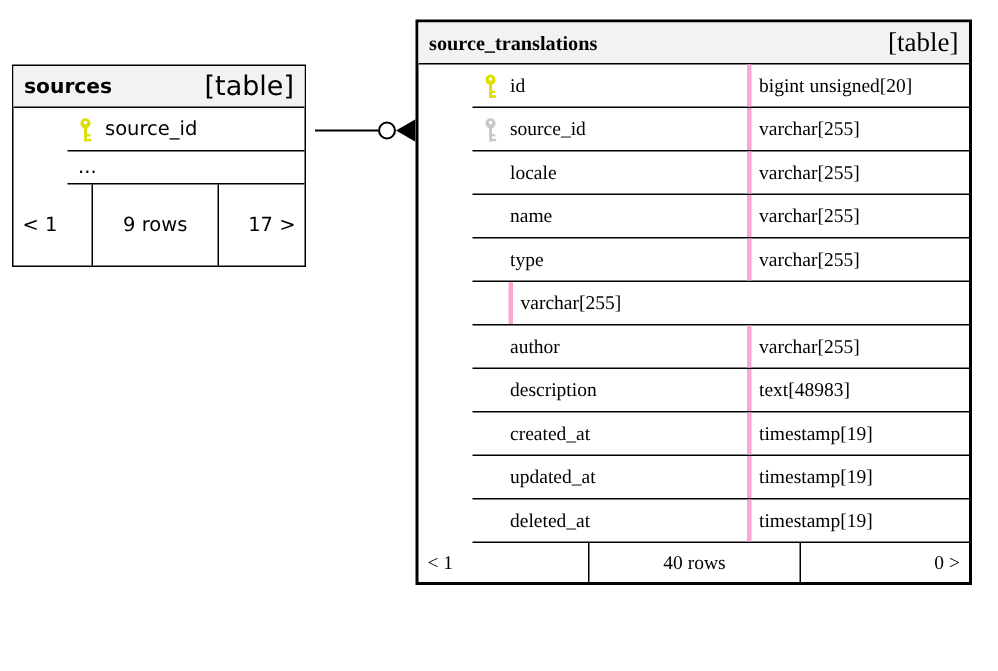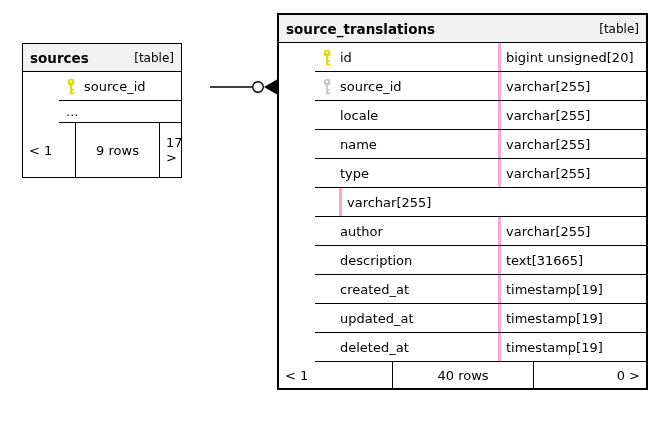--- a/index.html
+++ b/index.html
@@ -22,34 +22,34 @@
     pointer-events: none;
   }
   .db-table {
     position: absolute;
     background: #ffffff;
     border: 1px solid #000000;
     box-sizing: border-box;
     display: flex;
     flex-direction: column;
   }
-  .db-table.emphasized { border-width: 2px; }
+  .db-table.emphasized { border-width: 2px; font-family: Liberation Serif, serif; }
   .thead {
     display: flex;
     justify-content: space-between;
     align-items: center;
     background: #f2f2f2;
     border-bottom: 1px solid #000000;
     height: 28px;
     padding: 0 7px;
     box-sizing: border-box;
     flex: 0 0 auto;
   }
   .tname { font-weight: bold; font-size: 13.5px; color: #000; }
-  .ttag  { font-size: 12px; color: #000; }
+  .ttag  { font-size: 18px; color: #000; }
   .rows { flex: 0 0 auto; padding-left: 36px; }
   .col-row {
     display: flex;
     align-items: center;
     height: 29px;
     border-bottom: 1px solid #000000;
     box-sizing: border-box;
     font-size: 13px;
     color: #000;
   }
@@ -94,22 +94,22 @@
   .foot-next { justify-content: flex-end; }
   
   #table-sources .foot-prev { flex: 0 0 53px; }
   #table-sources .foot-rows { flex: 0 0 84px; }
   #table-sources .foot-next { flex: 1 1 auto; }
   
   #table-source-translations .foot-prev { flex: 0 0 114px; }
   #table-source-translations .foot-rows { flex: 0 0 141px; }
   #table-source-translations .foot-next { flex: 1 1 auto; }
   #table-sources {
-    left: 22px; top: 43px;
-    width: 160px; height: 135px;
+    left: 8px; top: 43px;
+    width: 196px; height: 135px;
   }
   #table-source-translations {
     left: 277px; top: 13px;
     width: 371px; height: 377px;
   }
   .credit {
     position: absolute;
     left: 15px;
     top: 416px;
     font-size: 13.5px;
@@ -208,21 +208,21 @@
           <span class="type-cell">varchar[255]</span>
         </div>
         <div class="col-row">
           <span class="key-cell key-none"></span>
           <span class="col-name">author</span>
           <span class="type-cell">varchar[255]</span>
         </div>
         <div class="col-row">
           <span class="key-cell key-none"></span>
           <span class="col-name">description</span>
-          <span class="type-cell">text[31665]</span>
+          <span class="type-cell">text[48983]</span>
         </div>
         <div class="col-row">
           <span class="key-cell key-none"></span>
           <span class="col-name">created_at</span>
           <span class="type-cell">timestamp[19]</span>
         </div>
         <div class="col-row">
           <span class="key-cell key-none"></span>
           <span class="col-name">updated_at</span>
           <span class="type-cell">timestamp[19]</span>

